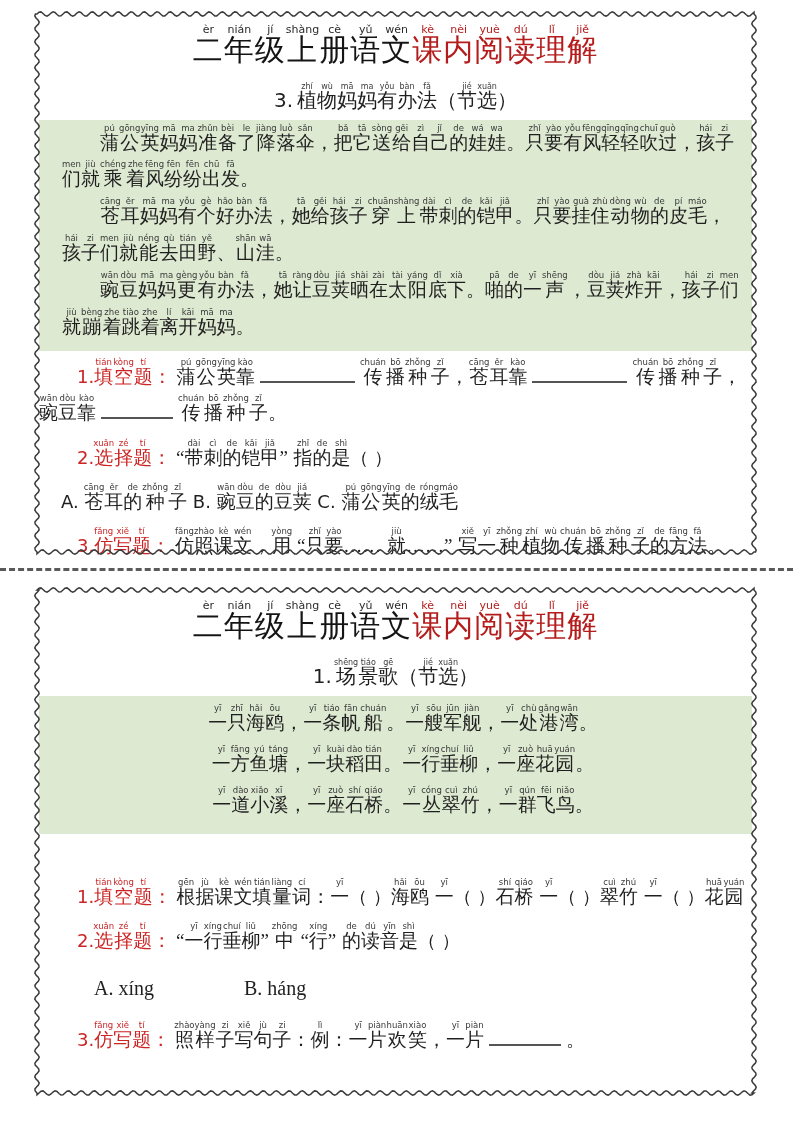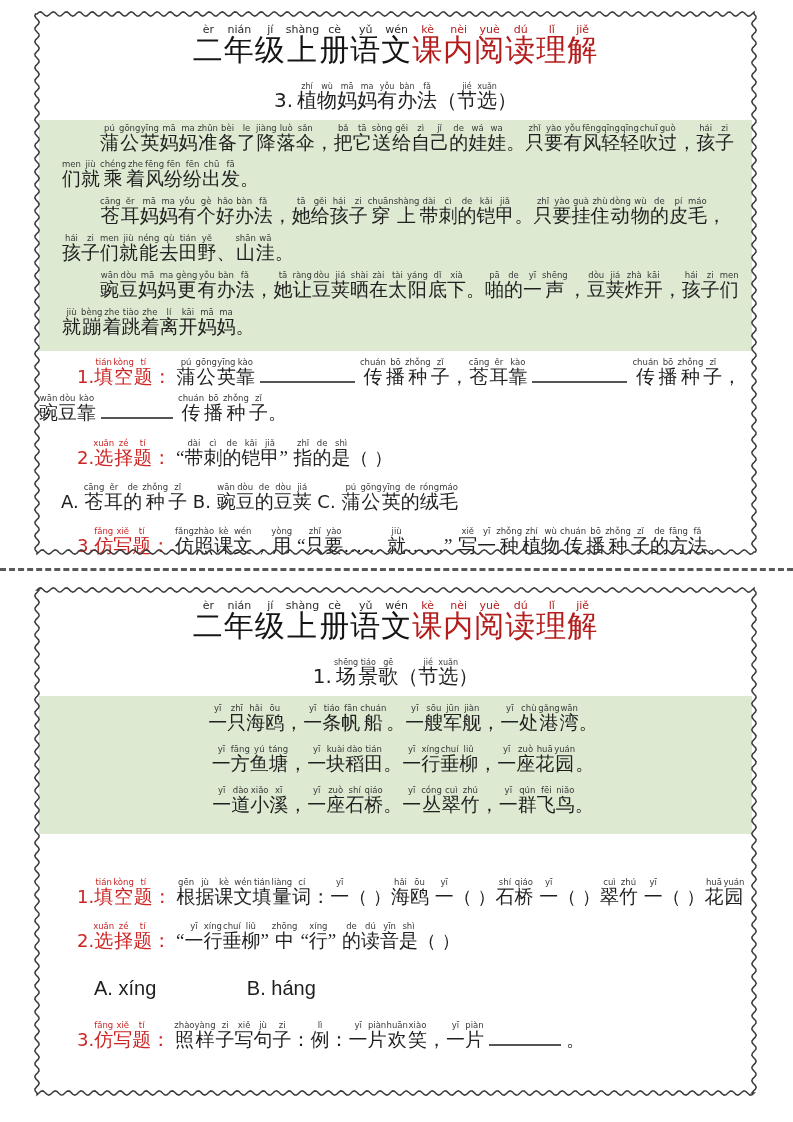--- a/index.html
+++ b/index.html
@@ -47,21 +47,21 @@
   
   .questions{margin-top:6px;font-size:19px;line-height:1.9;}
   .q{text-indent:2em;margin-top:7px;}
   .q .q-label, .q .q-label rt, .q .q-num, .q .q-colon{color:var(--red-label);}
   .q-num{font-family:"DejaVu Sans","Liberation Sans",sans-serif;font-size:18px;}
   .options{margin-left:22px;text-indent:0;}
   .plain{font-family:"DejaVu Sans","Liberation Sans",sans-serif;font-size:18px;}
   .blank{display:inline-block;border-bottom:2px solid #555;height:0.85em;
          margin:0 5px;vertical-align:baseline;}
 
-  .options-latin{margin-top:10px;font-family:Liberation Sans, sans-serif;
+  .options-latin{margin-top:10px;font-family:Liberation Serif, serif;
                  font-size:20px;margin-left:55px;}
   .options-latin .opt-b{margin-left:85px;}
 </style>
 </head>
 <body style="--red-title: #b51d1d; --red-label: #cc2424; --green: #dde9d1;">
 
 <div class="page">
 
   <section class="sheet" id="sheet1">
     <div class="title">

